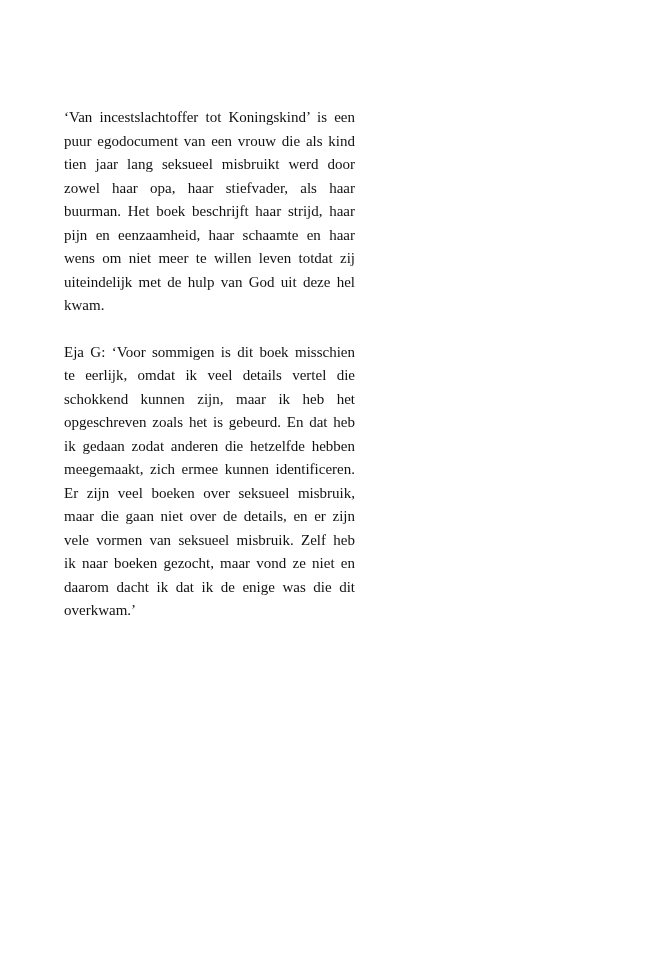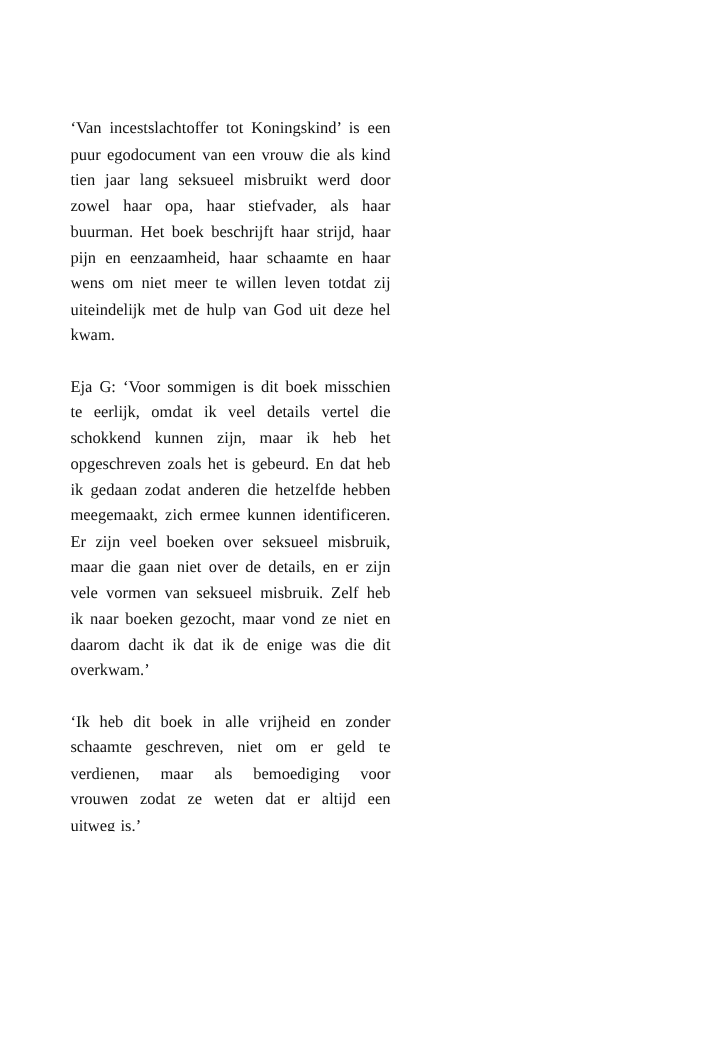--- a/index.html
+++ b/index.html
@@ -73,21 +73,20 @@
   }
 </style>
 </head>
 <body>
 
 <div class="page">
 
   <div class="text-column">
     <p>‘Van incestslachtoffer tot Koningskind’ is een puur egodocument van een vrouw die als kind tien jaar lang sek­sueel misbruikt werd door zowel haar opa, haar stiefvader, als haar buurman. Het boek beschrijft haar strijd, haar pijn en eenzaamheid, haar schaamte en haar wens om niet meer te willen le­ven totdat zij uiteindelijk met de hulp van God uit deze hel kwam.</p>
     <p class="spaced">Eja G: ‘Voor sommigen is dit boek mis­schien te eerlijk, omdat ik veel details vertel die schokkend kunnen zijn, maar ik heb het opgeschreven zoals het is gebeurd. En dat heb ik gedaan zodat anderen die hetzelfde heb­ben meegemaakt, zich ermee kunnen identificeren. Er zijn veel boeken over seksueel misbruik, maar die gaan niet over de details, en er zijn vele vormen van seksueel misbruik. Zelf heb ik naar boeken gezocht, maar vond ze niet en daarom dacht ik dat ik de enige was die dit overkwam.’</p>
-    <p class="spaced last">‘Ik heb dit boek in alle vrijheid en zon­der schaamte geschreven, niet om er geld te verdienen, maar als bemoedi­ging voor vrouwen zodat ze weten dat er altijd een uitweg is.’</p>
   </div>
 
   <div class="barcode-box">
     <div class="isbn-label">ISBN 978-94-6203-015-8</div>
     <div class="bars">
         <div class="bar on"></div>
         <div class="bar off"></div>
         <div class="bar on"></div>
         <div class="bar off"></div>
         <div class="bar on"></div>

